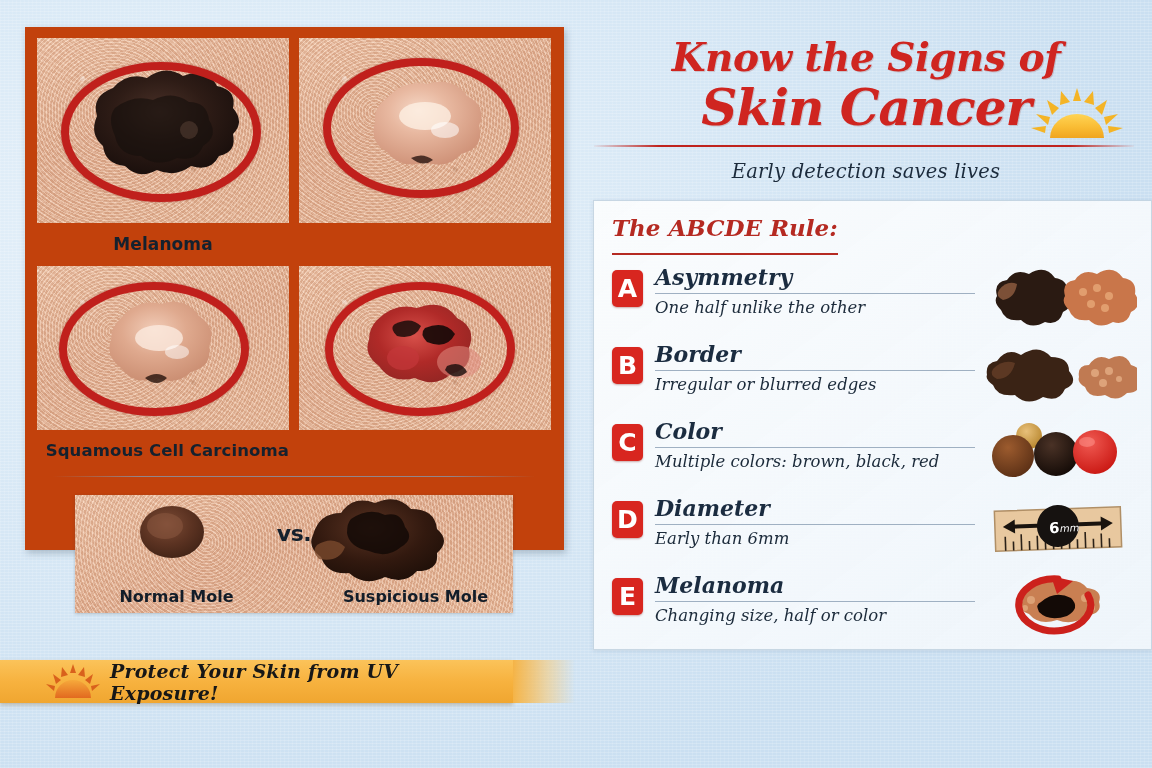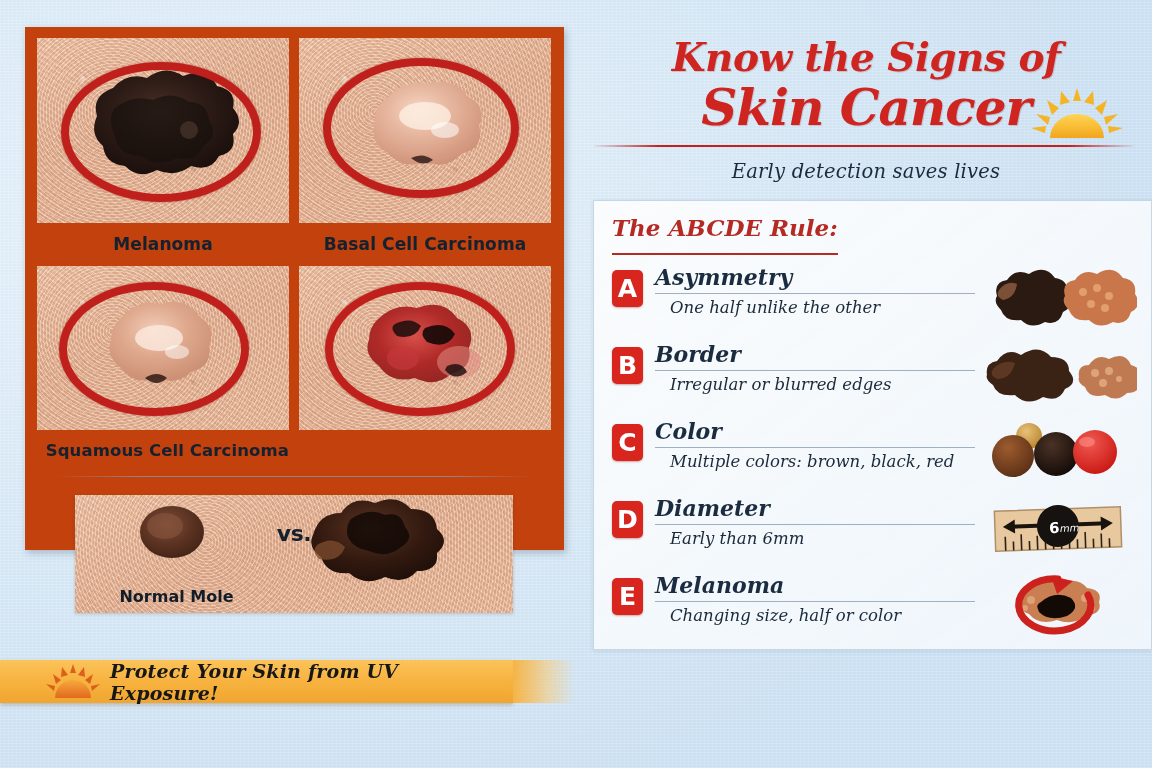--- a/index.html
+++ b/index.html
@@ -141,21 +141,21 @@
     box-shadow:0 1px 2px rgba(120,20,15,.35);
   }
   .rule-text{ margin-left:12px; width:320px; }
   .rule-head{
     font-family:"DejaVu Serif", serif; font-style:italic; font-weight:bold;
     font-size:22px; color:#1b2c40; line-height:1.08;
     border-bottom:1px solid #9fb0c2; padding-bottom:3px; display:block;
   }
   .rule-sub{
     font-family:"DejaVu Serif", serif; font-style:italic;
-    font-size:16.5px; color:#1b2a3a; padding-top:4px; display:block;margin-left:15px;
+    font-size:16.5px; color:#1b2a3a; padding-top:4px; display:block;
   }
   .thumb{
     position:absolute; right:14px; top:0; width:158px; height:64px;
   }
 </style>
 </head>
 <body>
 <div class="noise"></div>
 
 <div class="left-card">
@@ -193,21 +193,20 @@
                 <stop offset="100%" stop-color="#cf9278"></stop>
               </radialGradient>
             </defs>
             <path d="M88 60 q16-18 40-14 q26-8 40 12 q20 10 12 30 q6 22-18 28 q-14 16-36 8 q-24 8-38-10 q-18-10-12-30 q-2-14 12-24z" fill="url(#bccG)"></path>
             <ellipse cx="126" cy="78" rx="26" ry="14" fill="#fdf1e6" opacity=".75"></ellipse>
             <ellipse cx="146" cy="92" rx="14" ry="8" fill="#ffffff" opacity=".55"></ellipse>
             <path d="M112 120 q12-6 22 2 q-10 8-22-2z" fill="#2a1510" opacity=".8"></path>
           </svg>
           <div class="ring" style="left:24px;top:20px;width:196px;height:140px;"></div>
         </div>
-        <div class="caption cap1">Basal Cell Carcinoma</div>
       </div>
     </div>
 
     <div class="row2">
       <div class="cell">
         <div class="photo">
           <div class="skin"></div>
           <svg class="lesion" style="left:0;top:0;width:100%;height:100%" viewBox="0 0 252 164">
             <defs>
               <radialGradient id="sccG" cx="44%" cy="36%" r="70%">
@@ -267,20 +266,21 @@
           </radialGradient>
         </defs>
         <ellipse cx="97" cy="37" rx="32" ry="26" fill="url(#nmG)"></ellipse>
         <ellipse cx="90" cy="31" rx="18" ry="13" fill="#8a5840" opacity=".55"></ellipse>
         <path d="M238 40 q6-22 28-22 q12-18 34-10 q22-10 36 6 q24 0 26 20 q14 12 0 24 q2 18-20 18 q-12 14-32 6 q-20 10-36-4 q-22 2-28-16 q-14-10-8-22z" fill="url(#smG)"></path>
         <path d="M276 24 q18-12 34-4 q16-4 20 12 q10 12-4 20 q-14 12-32 4 q-20-4-22-18 q0-10 4-14z" fill="#0f0705" opacity=".8"></path>
         <path d="M242 50 q16-10 28 2 q-6 16-26 12 q-8-8-2-14z" fill="#7a4a2d" opacity=".8"></path>
       </svg>
       <div class="vs">vs.</div>
       <div class="cmp-cap l">Normal Mole</div>
+      <div class="cmp-cap r">Suspicious Mole</div>
     </div>
   </div>
 </div>
 
 <div class="banner">
   <svg class="sun-small" viewBox="0 0 62 36">
     <defs>
       <linearGradient id="sunSm" x1="0" y1="0" x2="0" y2="1">
         <stop offset="0%" stop-color="#f6a93b"></stop>
         <stop offset="100%" stop-color="#e2691f"></stop>

